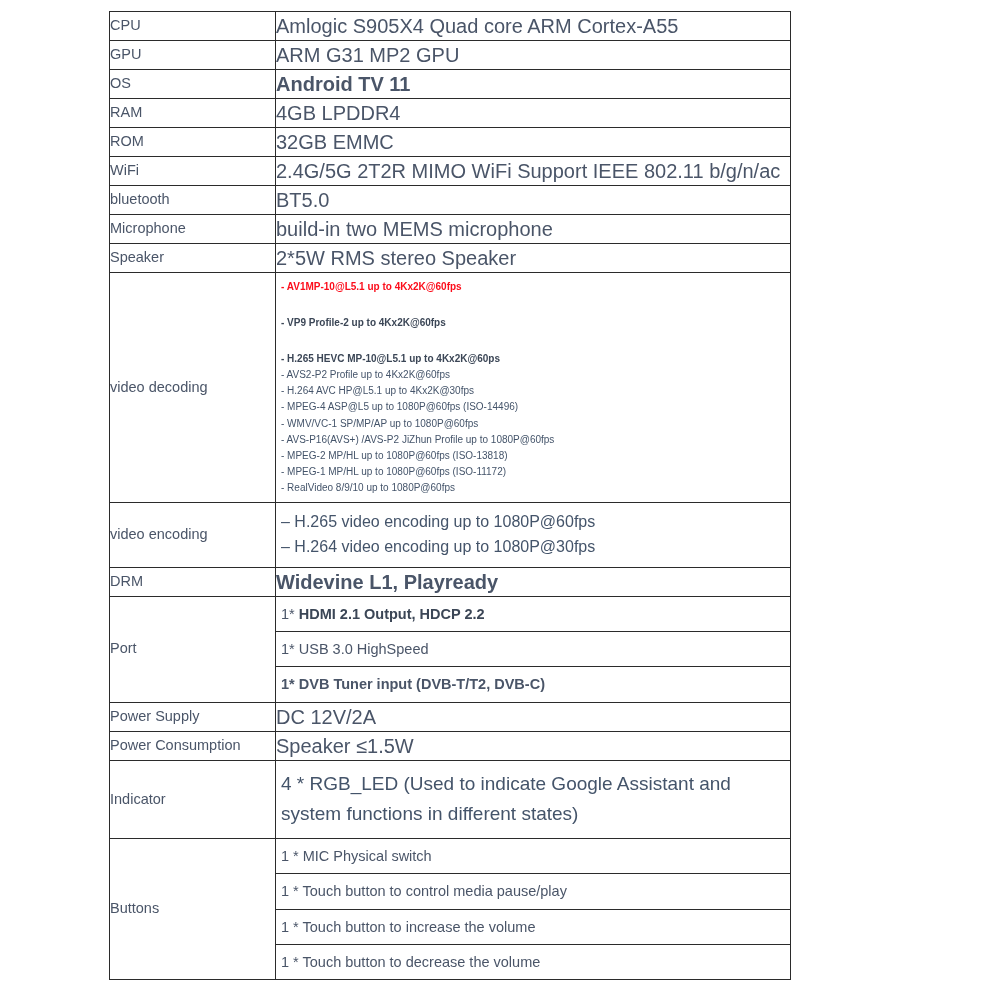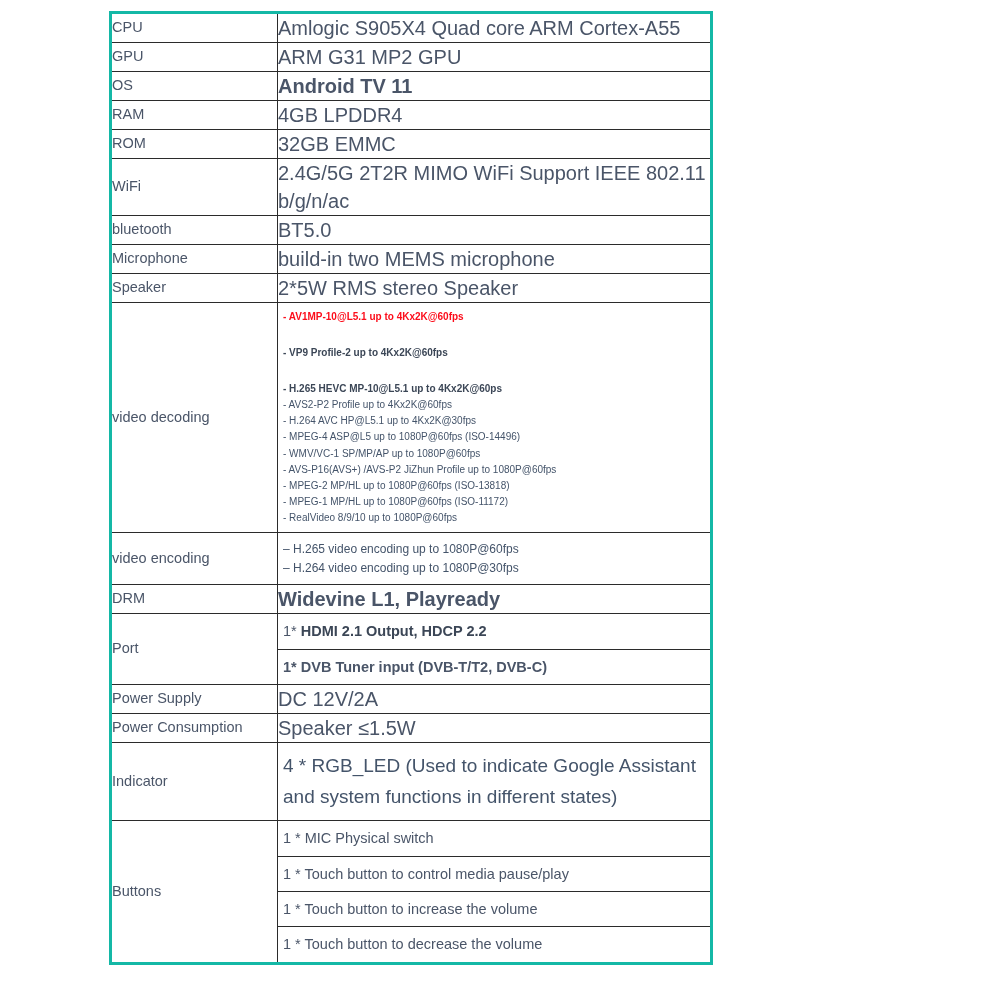--- a/index.html
+++ b/index.html
@@ -18,23 +18,23 @@
 
   #spec-wrap {
     position: absolute;
     left: 109px;
     top: 11px;
     width: 742px;
   }
 
   table.spec {
     border-collapse: collapse;
-    width: 604px;
+    width: 682px;
     table-layout: fixed;
-    border: 3px solid #14b8a6;
+    border: 1px solid #14b8a6;
   }
 
   table.spec td {
     border: 1px solid #2b2b2b;
     padding: 0;
     vertical-align: middle;
   }
 
   td.label {
     width: 165px;
@@ -82,21 +82,21 @@
   .decode-list .line {
     white-space: nowrap;
     font-size: 10px;
   }
 
   .enc-list {
     padding: 7px 0 7px 5px;
     line-height: 1.55;
   }
   .enc-list .line {
-    font-size: 12px;
+    font-size: 16px;
     white-space: nowrap;
   }
 
   .b {
     font-weight: bold;
     color: #3b4656;
     margin-top: 20px;
   }
   .rb {
     font-weight: bold;
@@ -197,20 +197,23 @@
 
       <tr>
         <td class="label">Port</td>
         <td class="nopad">
           <table class="sub">
             <tbody>
               <tr>
                 <td><span>1*</span><span class="b"> HDMI 2.1 Output, HDCP 2.2</span></td>
               </tr>
               <tr>
+                <td><span>1*</span><span> USB 3.0 HighSpeed</span></td>
+              </tr>
+              <tr>
                 <td class="rb"><span>1*</span><span> DVB Tuner input (DVB-T/T2, DVB-C)</span></td>
               </tr>
             </tbody>
           </table>
         </td>
       </tr>
 
       <tr>
         <td class="label">Power Supply</td>
         <td class="value">DC 12V/2A</td>

